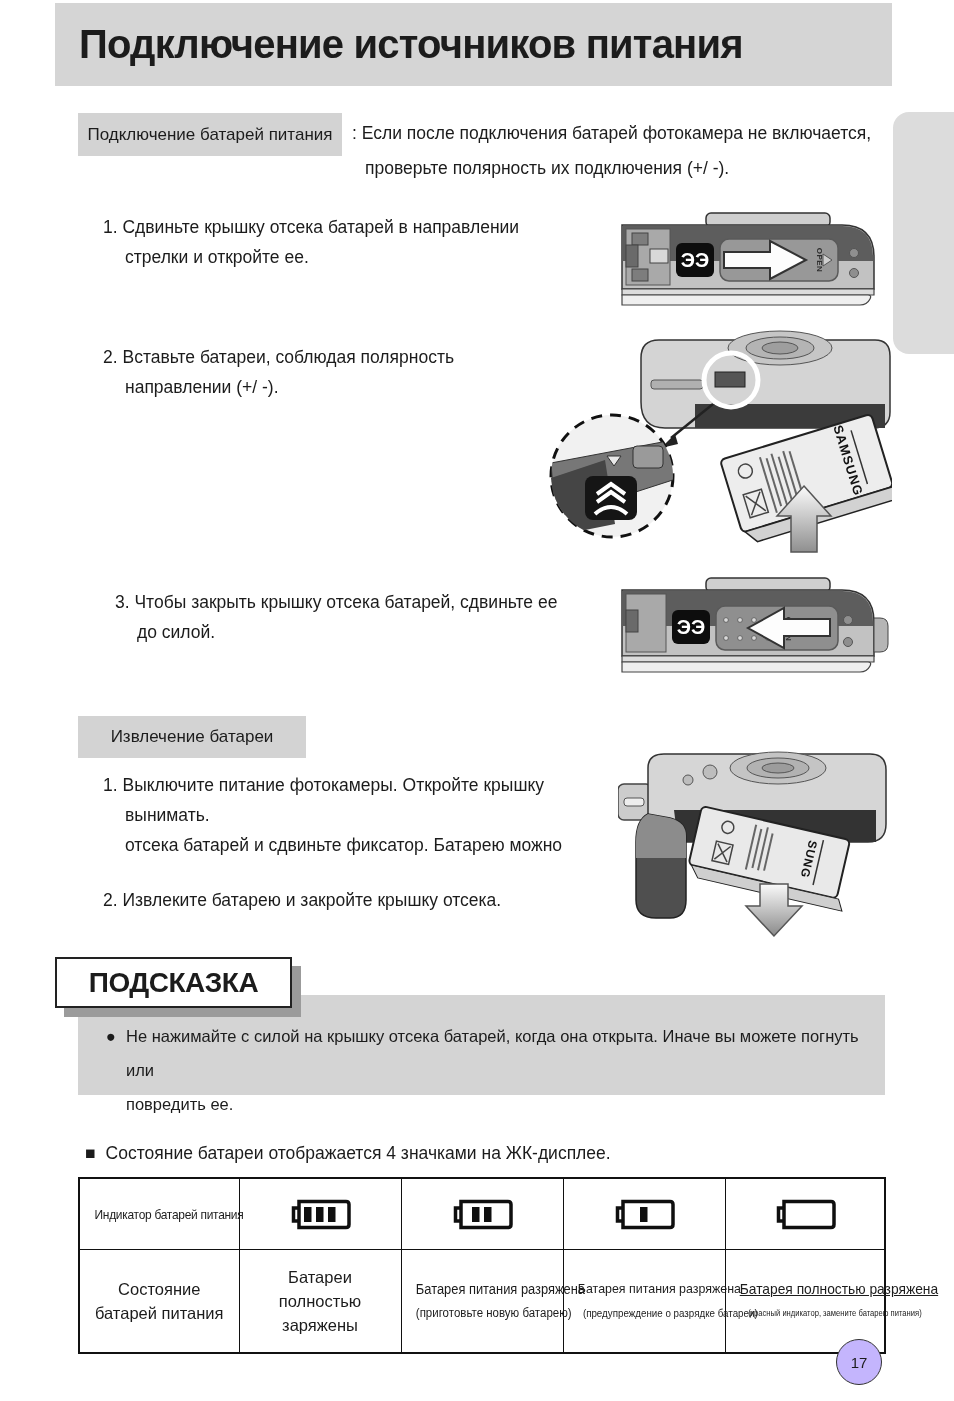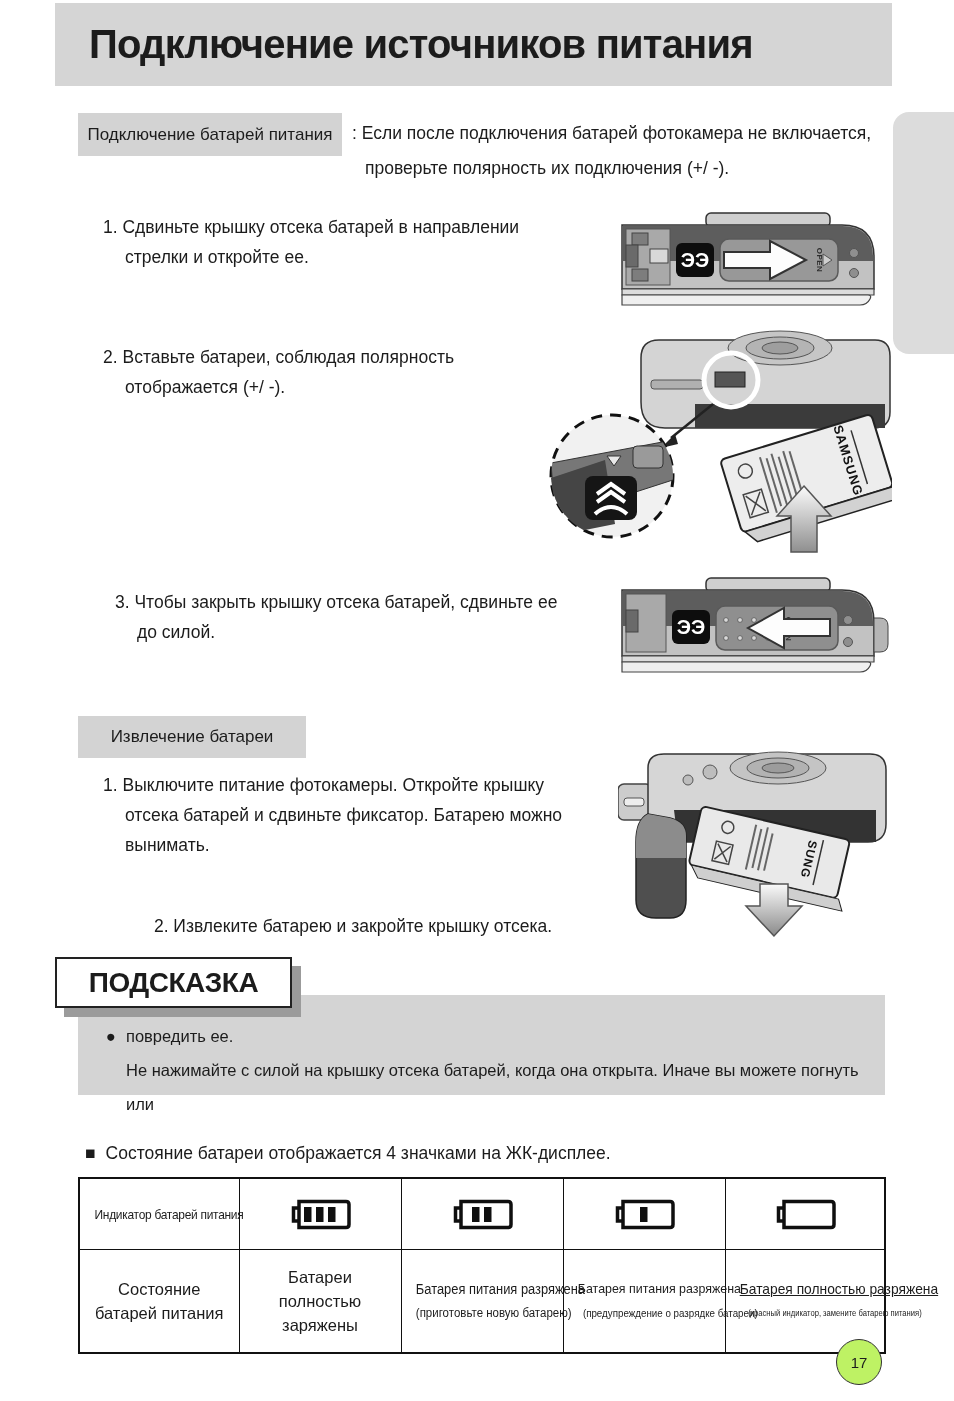--- a/index.html
+++ b/index.html
@@ -2,37 +2,37 @@
 <html><head>
 <meta charset="utf-8">
 <style>
   html,body { margin:0; padding:0; background:#fff; }
   .page { position:relative; width:954px; height:1401px; background:#fff;
           font-family:"Liberation Sans", sans-serif; color:#1c1c1c; overflow:hidden; }
   .abs { position:absolute; }
 
   .header-band { left:55px; top:3px; width:837px; height:83px; background:#d5d5d5;
                  display:flex; align-items:center; }
-  .title { font-size:40px; font-weight:bold; padding-left:34px; letter-spacing:-0.8px; }
+  .title { font-size:40px; font-weight:bold; padding-left:24px; letter-spacing:-0.8px; }
 
   .side-tab { left:893px; top:112px; width:61px; height:242px; background:#dcdcdc;
               border-radius:16px 0 0 16px; }
 
   .label-box { background:#d3d3d3; display:flex; align-items:center; justify-content:center;
                font-size:17px; }
   #install-label { left:78px; top:113px; width:264px; height:43px;text-align:right; }
   #removal-label { left:78px; top:716px; width:228px; height:42px; }
 
   .note { left:352px; top:116px; width:545px; font-size:17.5px; line-height:35px; }
   .note .cont { padding-left:13px; }
 
   .step { left:103px; width:500px; font-size:17.5px; line-height:30px; }
   .step .cont { padding-left:22px; }
   #i-step1 { top:212px; } #i-step2 { top:342px; } #i-step3 { top:587px;margin-left:12px; }
-  #r-step1 { top:770px; } #r-step2 { top:911px;text-align:center; }
+  #r-step1 { top:770px; } #r-step2 { top:885px; }
 
   .illu { position:absolute; }
   #img1 { left:620px; top:203px; } #img2 { left:545px; top:328px; }
   #img3 { left:620px; top:570px; } #img4 { left:618px; top:750px; }
   .open-txt { font-size:8px; letter-spacing:0.5px; fill:#2e2e2e; font-weight:bold; }
   .samsung-txt { font-size:13px; font-weight:bold; letter-spacing:1px; fill:#111; }
   .samsung-sm { font-size:12px; font-weight:bold; letter-spacing:1px; fill:#111; }
   .ce-txt { font-size:20px; font-weight:bold; fill:#fff; }
 
   .hint-title { left:55px; top:957px; width:233px; height:47px; background:#fff;
@@ -57,21 +57,21 @@
   .c-s3 .l1 { font-size:13.5px; } .c-s3 .l2 { font-size:11.5px; }
   .c-s4 .l1 { font-size:15px;text-decoration:underline; } .c-s4 .l2 { font-size:9.5px; }
   .cell-lines span { display:block; line-height:24px; }
   .cond92 { display:inline-block; transform:scaleX(.92); transform-origin:center; white-space:nowrap; }
   .cond85 { display:inline-block; transform:scaleX(.85); transform-origin:center; white-space:nowrap; }
   .cond80 { display:inline-block; transform:scaleX(.80); transform-origin:center; white-space:nowrap; }
   .batt { display:flex; align-items:center; justify-content:center; }
 
   .page-circle { left:836px; top:1339px; width:44px; height:44px; border:1.5px solid #333;
                  border-radius:50%; display:flex; align-items:center; justify-content:center;
-                 font-size:15px; background:#bef264; }
+                 font-size:15px; background:#c4b5fd; }
 </style>
 </head>
 <body>
 
 <div class="page">
 
   <div class="abs header-band">
     <div class="title">Подключение источников питания</div>
   </div>
 
@@ -84,21 +84,21 @@
     <div>: Если после подключения батарей фотокамера не включается,</div>
     <div class="cont">проверьте полярность их подключения (+/ -).</div>
   </div>
 
   <div class="abs step" id="i-step1">
     <div>1. Сдвиньте крышку отсека батарей в направлении</div>
     <div class="cont">стрелки и откройте ее.</div>
   </div>
   <div class="abs step" id="i-step2">
     <div>2. Вставьте батареи, соблюдая полярность</div>
-    <div class="cont">отображается (+/ -).</div>
+    <div class="cont">направлении (+/ -).</div>
   </div>
   <div class="abs step" id="i-step3">
     <div>3. Чтобы закрыть крышку отсека батарей, сдвиньте ее</div>
     <div class="cont">до силой.</div>
   </div>
 
   <svg class="illu" id="img1" width="272" height="107" viewBox="0 0 272 107">
     <rect x="86" y="10" width="124" height="14" rx="5" fill="#cfcfcf" stroke="#333" stroke-width="1.5"></rect>
     <path d="M2 22 H222 Q254 22 254 54 V86 H2 Z" fill="#c2c2c2" stroke="#333" stroke-width="1.5"></path>
     <path d="M2 23 H222 Q253 23 253 54 V58 H2 Z" fill="#5d5d5d"></path>
@@ -199,22 +199,22 @@
     <polygon points="210,49 164,49 164,38 128,58 164,78 164,66 210,66" fill="#fdfdfd" stroke="#333" stroke-width="2"></polygon>
     <path d="M2 86 H254 V92 H2 Z" fill="#dcdcdc" stroke="#444" stroke-width="1.2"></path>
     <path d="M2 92 H248 Q252 92 250 96 Q247 102 240 102 H2 Z" fill="#efefef" stroke="#444" stroke-width="1.2"></path>
   </svg>
 
   <div class="abs label-box" id="removal-label">
     <span>Извлечение батареи</span>
   </div>
   <div class="abs step" id="r-step1">
     <div>1. Выключите питание фотокамеры. Откройте крышку</div>
+    <div class="cont">вынимать.</div>
     <div class="cont">отсека батарей и сдвиньте фиксатор. Батарею можно</div>
-    <div class="cont">вынимать.</div>
   </div>
   <div class="abs step" id="r-step2">
     <div>2. Извлеките батарею и закройте крышку отсека.</div>
   </div>
 
   <svg class="illu" id="img4" width="274" height="190" viewBox="0 0 274 190">
     <defs>
       <linearGradient id="gDown" x1="0" y1="0" x2="0" y2="1">
         <stop offset="0" stop-color="#fafafa"></stop>
           <stop offset="1" stop-color="#8a8a8a"></stop>
@@ -251,22 +251,22 @@
     </g>
   </svg>
 
   <div class="abs hint-title">
     <span>ПОДСКАЗКА</span>
   </div>
   <div class="abs hint-box">
     <div class="hint-text">
       <span class="hint-bullet">●</span>
       <span>
+        <span style="display:block">Не нажимайте с силой на крышку отсека батарей, когда она открыта. Иначе вы можете погнуть или</span>
         <span style="display:block">повредить ее.</span>
-        <span style="display:block">Не нажимайте с силой на крышку отсека батарей, когда она открыта. Иначе вы можете погнуть или</span>
       </span>
     </div>
   </div>
 
   <div class="abs status-intro">
     <span>■</span>
     <span>Состояние батареи отображается 4 значками на ЖК-дисплее.</span>
   </div>
 
   <table class="abs status-table">

